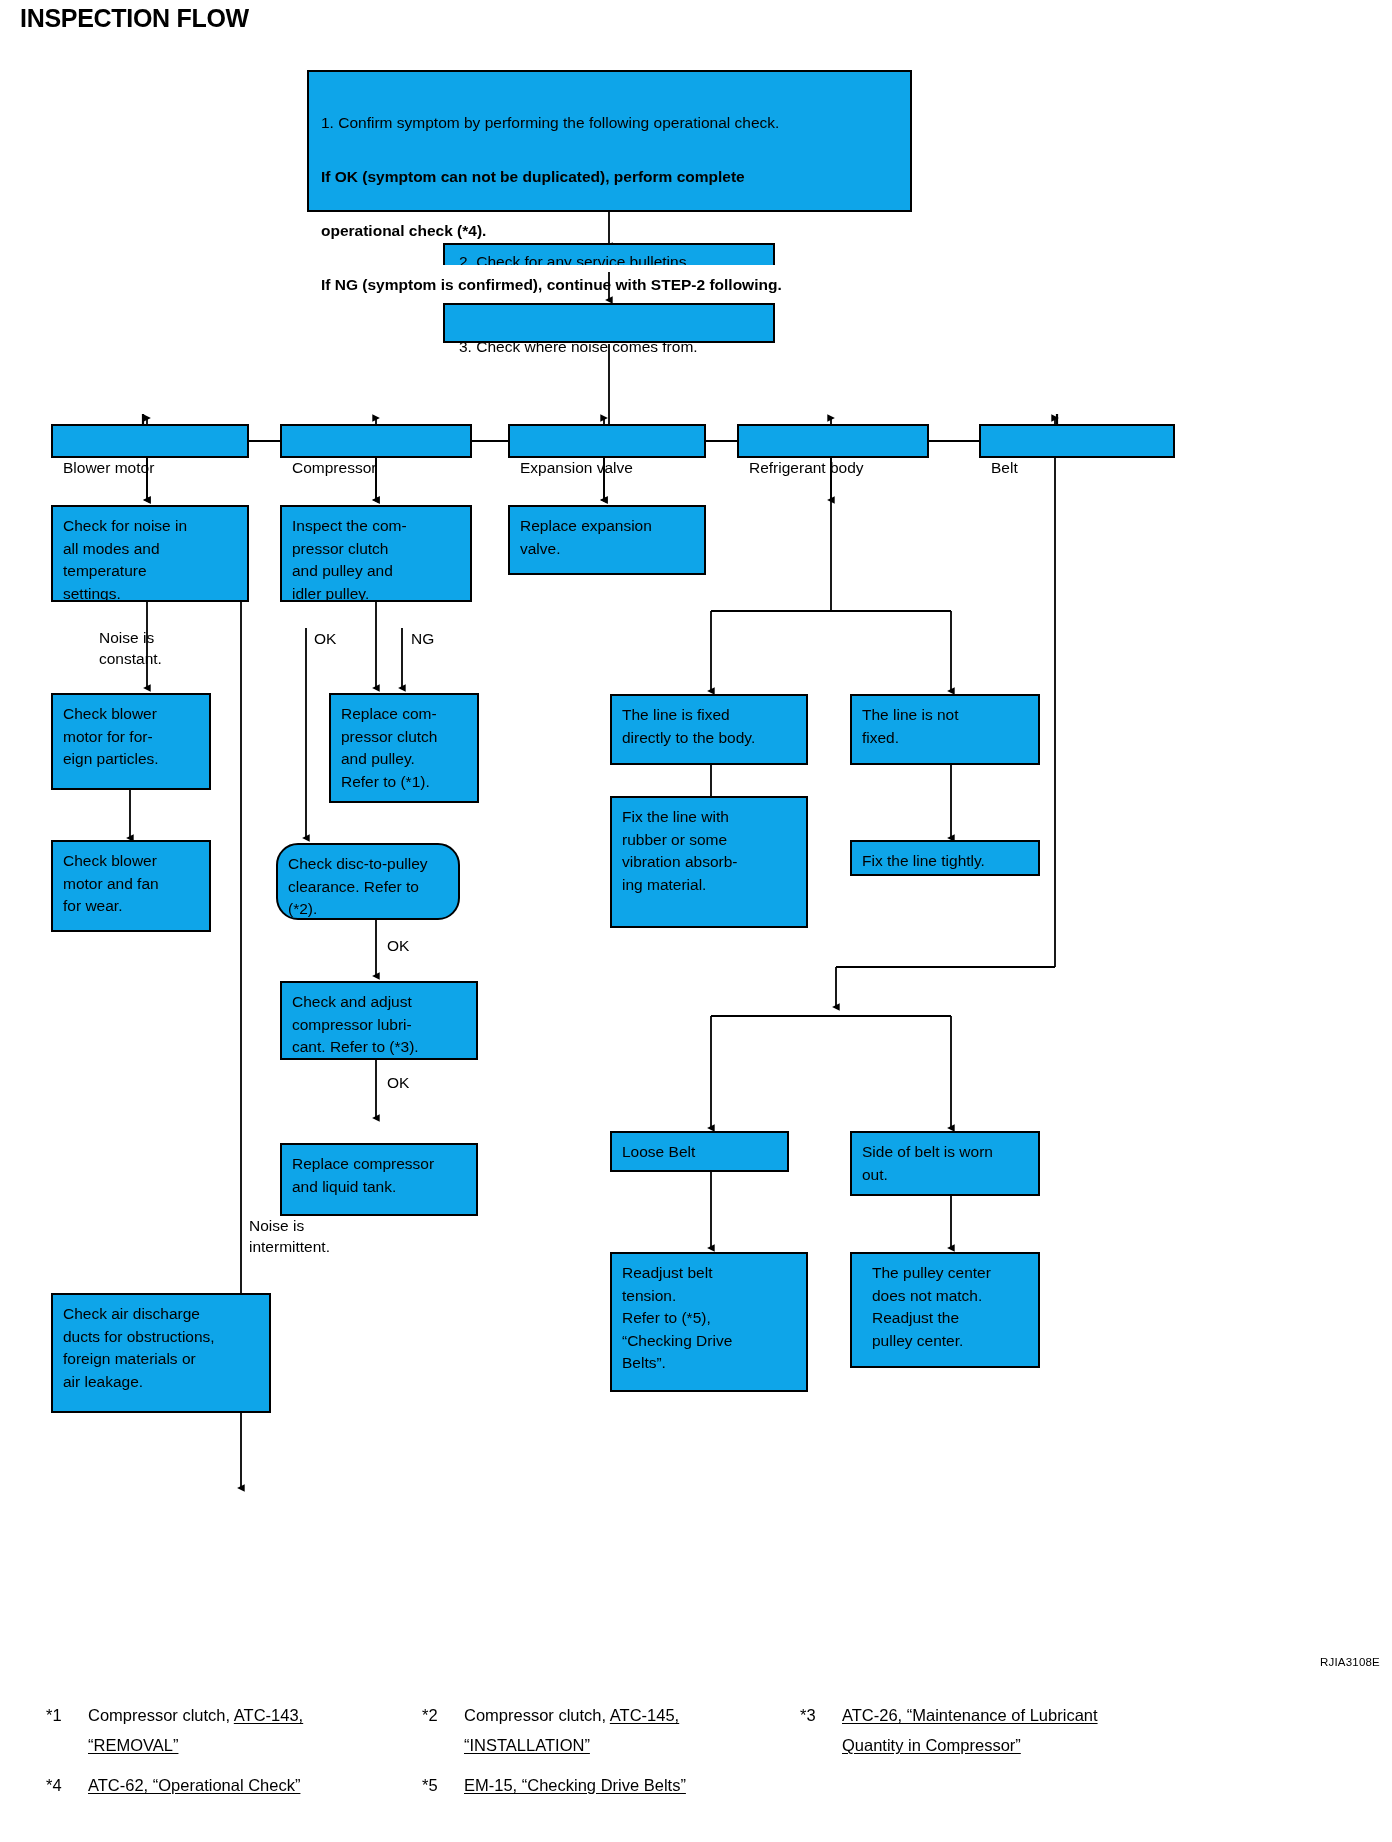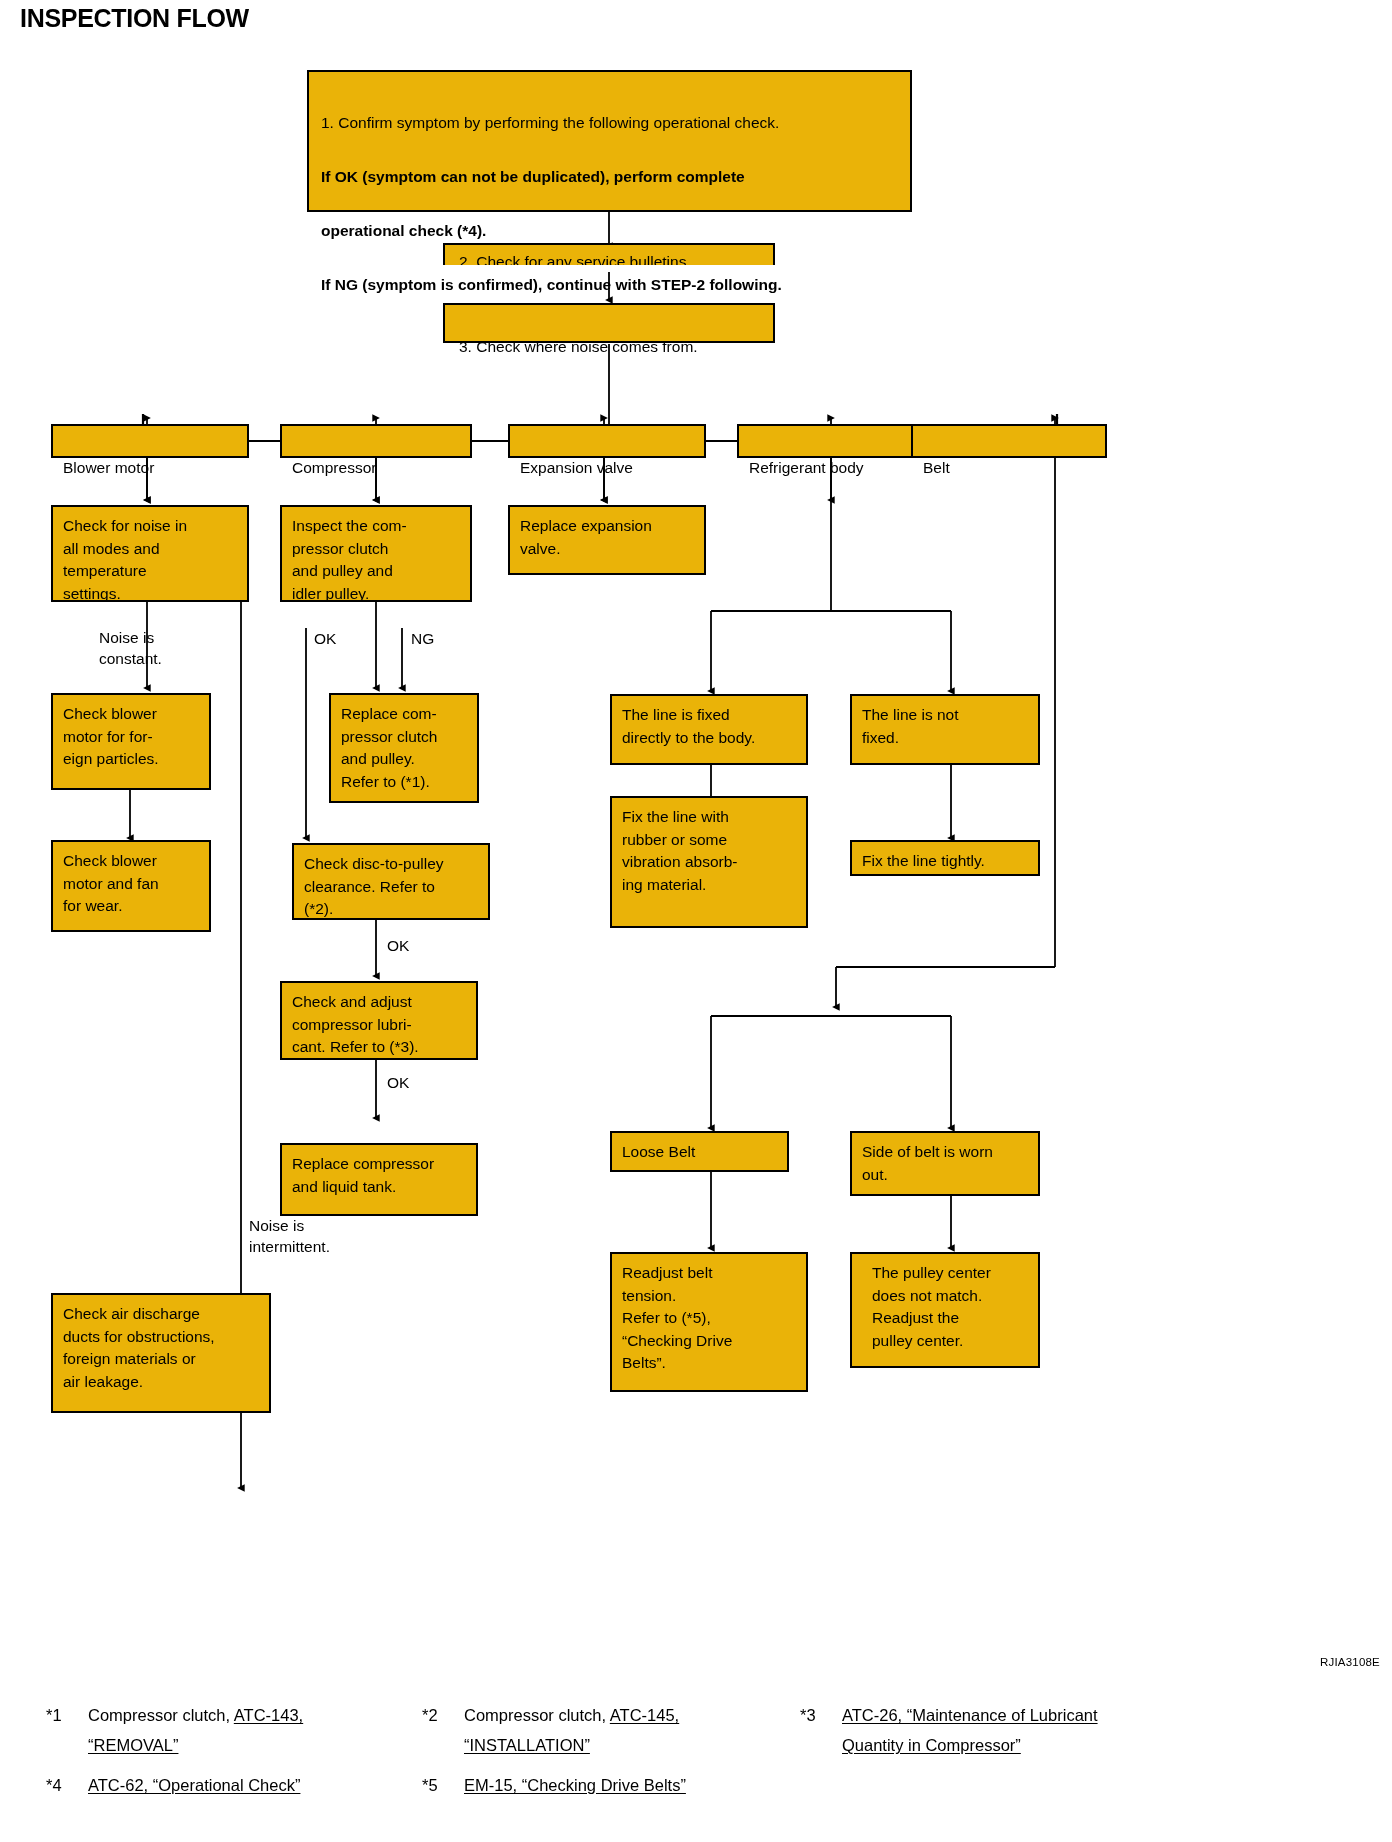--- a/index.html
+++ b/index.html
@@ -10,21 +10,21 @@
     -webkit-font-smoothing:none;
   }
   #page{position:absolute;inset:0;}
 
   .title{
     position:absolute;left:20px;top:4px;
     font-size:25px;font-weight:bold;letter-spacing:-0.3px;
   }
 
   .box{
-    position:absolute;border:2px solid #000;background:#eab308;
+    position:absolute;border:2px solid #000;background:#0ea5e9;
     box-sizing:border-box;font-size:15.5px;line-height:22.5px;
     padding:8px 10px;white-space:pre-line;
   }
   .box.step1{font-size:15.5px;line-height:27px;padding:10px 12px;}
   .box.clip{overflow:hidden;}
 
   .lbl{
     position:absolute;font-size:15.5px;line-height:21px;
     white-space:pre-line;
   }
@@ -138,21 +138,21 @@
   </div>
   <div class="box" style="left:280px;top:424px;width:192px;height:34px;">
     <span>Compressor</span>
   </div>
   <div class="box" style="left:508px;top:424px;width:198px;height:34px;">
     <span>Expansion valve</span>
   </div>
   <div class="box" style="left:737px;top:424px;width:192px;height:34px;">
     <span>Refrigerant body</span>
   </div>
-  <div class="box" style="left:911px;top:424px;width:196px;height:34px;">
+  <div class="box" style="left:979px;top:424px;width:196px;height:34px;">
     <span>Belt</span>
   </div>
 
   <div class="box" style="left:51px;top:505px;width:198px;height:97px;">Check for noise in
 all modes and
 temperature
 settings.</div>
   <div class="lbl" style="left:99px;top:627px;">Noise is
 constant.</div>
   <div class="box" style="left:51px;top:693px;width:160px;height:97px;">Check blower
@@ -171,21 +171,21 @@
   <div class="box" style="left:280px;top:505px;width:192px;height:97px;">Inspect the com-
 pressor clutch
 and pulley and
 idler pulley.</div>
   <div class="lbl" style="left:314px;top:628px;">OK</div>
   <div class="lbl" style="left:411px;top:628px;">NG</div>
   <div class="box" style="left:329px;top:693px;width:150px;height:110px;">Replace com-
 pressor clutch
 and pulley.
 Refer to (*1).</div>
-  <div class="box" style="left:292px;top:843px;width:198px;height:77px;">Check disc-to-pulley
+  <div class="box" style="left:276px;top:843px;width:184px;height:77px;border-radius:22px;">Check disc-to-pulley
 clearance. Refer to
 (*2).</div>
   <div class="lbl" style="left:387px;top:935px;">OK</div>
   <div class="box" style="left:280px;top:981px;width:198px;height:79px;">Check and adjust
 compressor lubri-
 cant. Refer to (*3).</div>
   <div class="lbl" style="left:387px;top:1072px;">OK</div>
   <div class="box" style="left:280px;top:1123px;width:198px;height:73px;margin-top:20px;">Replace compressor
 and liquid tank.</div>
 

